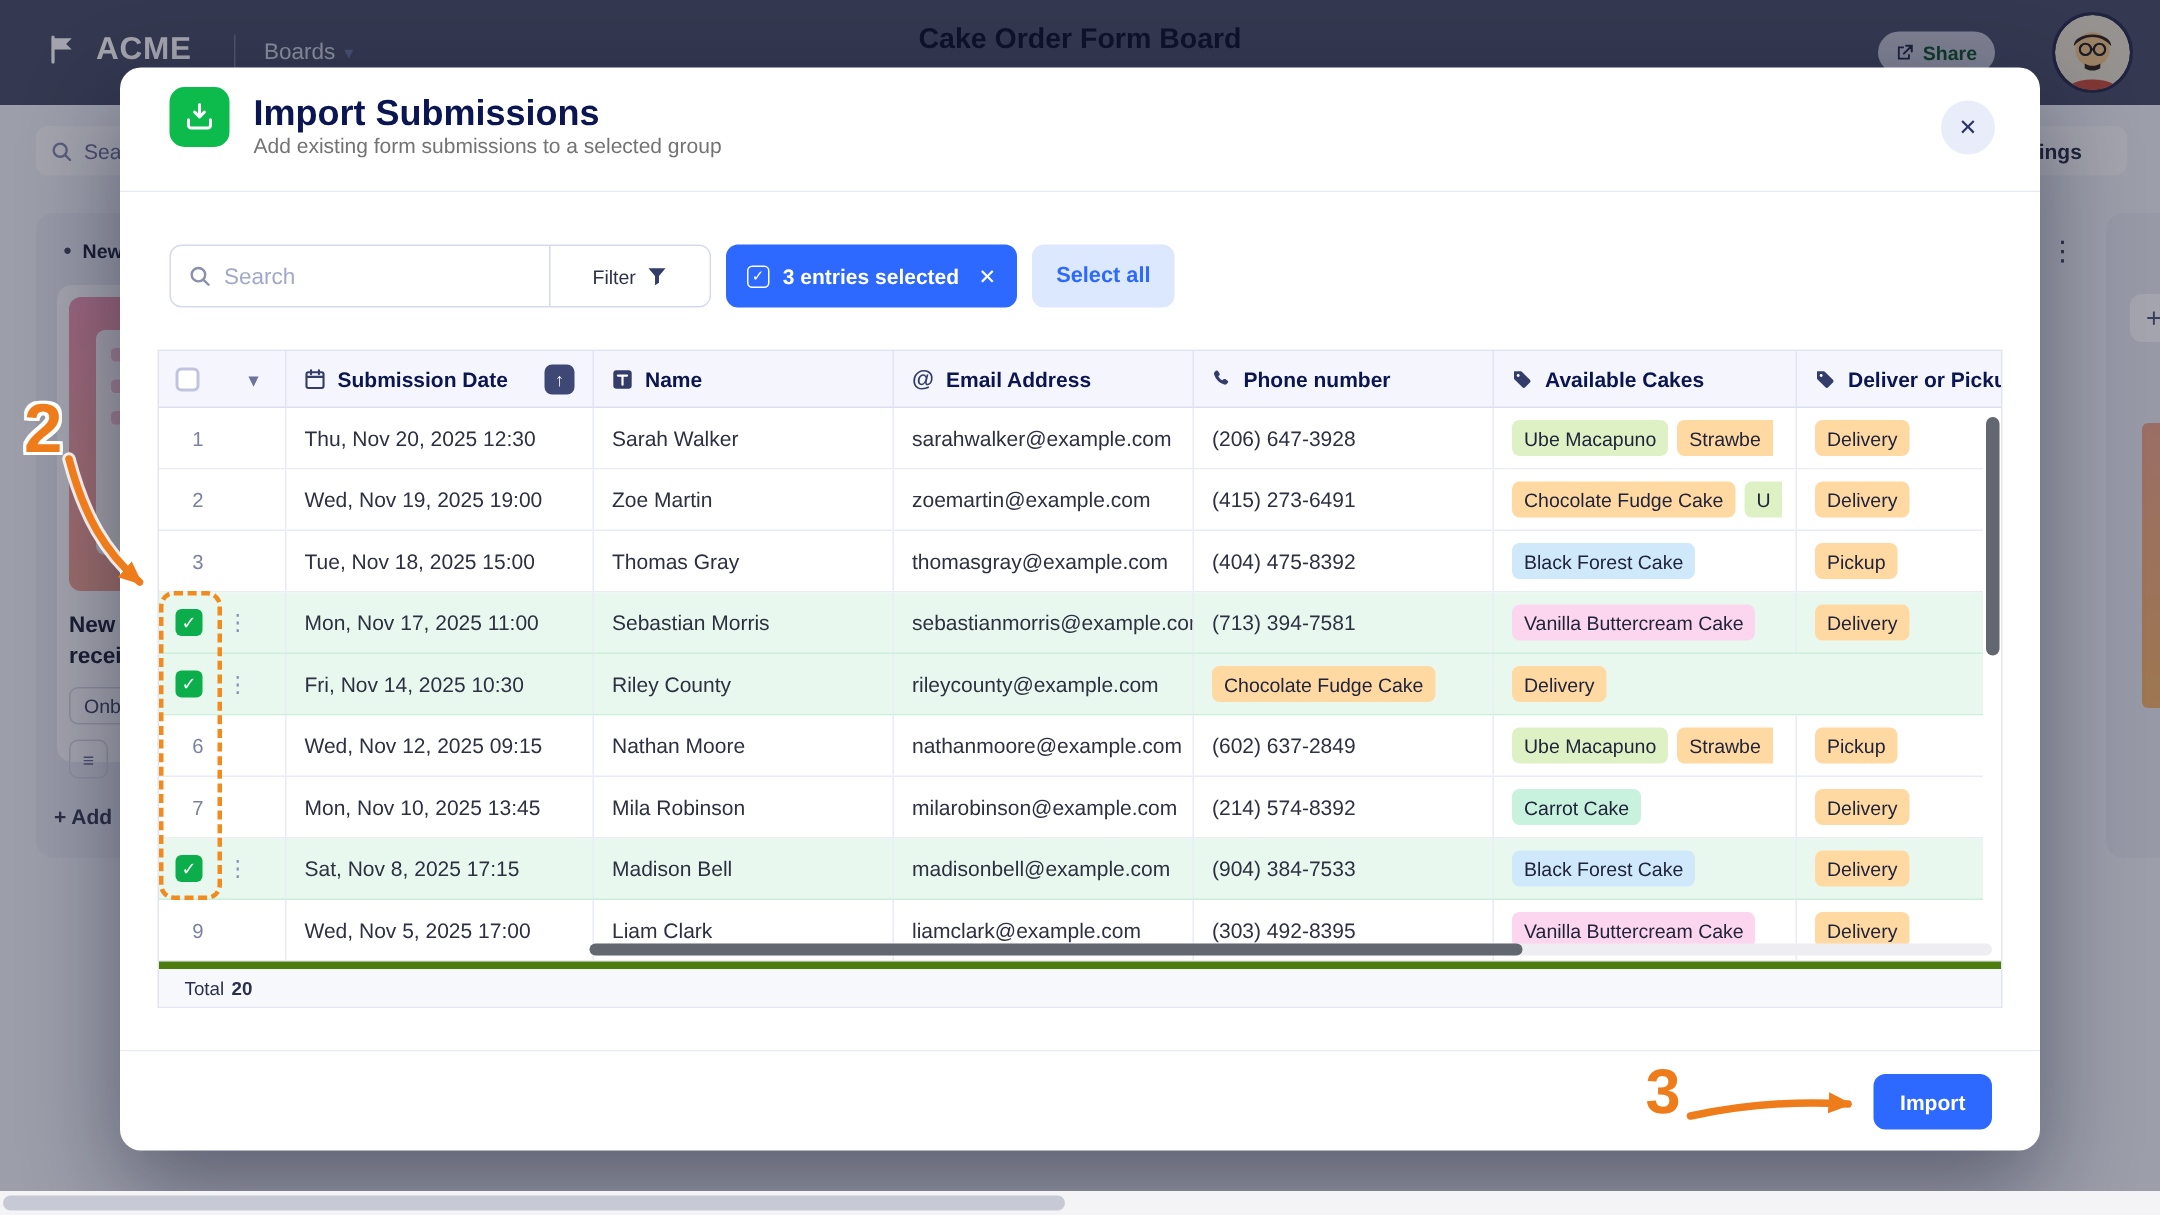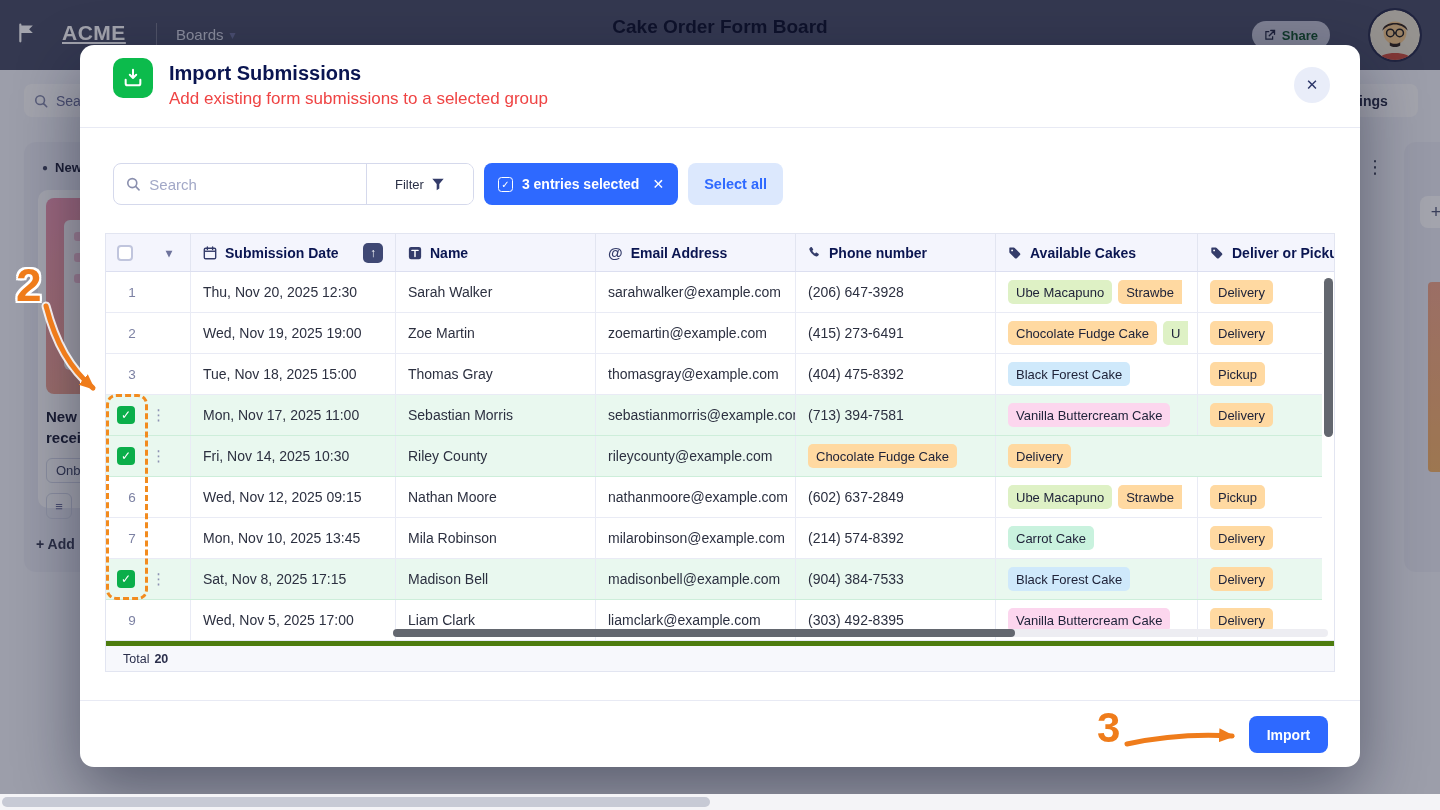--- a/index.html
+++ b/index.html
@@ -2,21 +2,21 @@
 <html><head>
 <meta charset="utf-8">
 <style>
   * { margin:0; padding:0; box-sizing:border-box; }
   html,body { margin:0; }
   body { font-family:"Liberation Sans", sans-serif; }
   .screen { position:relative; width:1440px; height:810px; overflow:hidden; background:#f4f5fb; }
 
   
   .topbar { position:absolute; top:0; left:0; width:100%; height:70px; background:#4d5269; z-index:1; }
-  .logo { position:absolute; left:17px; top:21px; display:flex; align-items:center; gap:25px; color:#fff; font-weight:700; font-size:21px; letter-spacing:.5px;text-decoration:underline; }
+  .logo { position:absolute; left:32px; top:21px; display:flex; align-items:center; gap:12px; color:#fff; font-weight:700; font-size:21px; letter-spacing:.5px; }
   .tb-div { position:absolute; left:156px; top:23px; width:1px; height:24px; background:rgba(255,255,255,.25); }
   .nav-boards { position:absolute; left:176px; top:26px; display:flex; align-items:center; gap:6px; color:#d6d8e4; font-size:15px; }
   .tb-title { position:absolute; left:0; right:0; top:16px; text-align:center; font-size:19px; font-weight:700; color:#10142e; }
   .share { position:absolute; right:110px; top:21px; height:28px; padding:0 12px; border-radius:14px; background:#c3c6d4; display:flex; align-items:center; gap:6px; font-size:13px; font-weight:600; color:#14532d; }
   .avatar { position:absolute; right:18px; top:8px; width:54px; height:54px; border-radius:50%; overflow:hidden; background:#20233c; display:flex; align-items:center; justify-content:center; border:2px solid #2c3150; }
 
   .bg-search { position:absolute; left:24px; top:84px; width:142px; height:33px; background:#fff; border-radius:8px; display:flex; align-items:center; gap:8px; padding:0 10px; color:#6e739c; font-size:14px; z-index:1; }
   .bg-settings { position:absolute; left:1332px; top:84px; width:86px; height:33px; background:#fff; border-radius:8px; display:flex; align-items:center; padding:0 10px; color:#2c3147; font-size:14px; font-weight:600; z-index:1; }
 
   .bg-col1 { position:absolute; left:24px; top:142px; width:356px; height:430px; background:#eceef5; border-radius:12px; z-index:1; }
@@ -35,22 +35,22 @@
   .bg-col3 { position:absolute; left:1404px; top:142px; width:60px; height:430px; background:#eceef5; border-radius:12px; z-index:1; }
   .bg-plus { position:absolute; left:1420px; top:196px; width:32px; height:32px; border-radius:8px; background:#fff; color:#555b7a; display:flex; align-items:center; justify-content:center; font-size:18px; z-index:1; }
   .bg-orange { position:absolute; left:1428px; top:282px; width:12px; height:190px; background:linear-gradient(#f3a98c,#f6b66a); border-radius:4px 0 0 4px; z-index:1; }
 
   .overlay { position:absolute; inset:0; background:rgba(13,17,40,.38); z-index:10; }
 
   
   .modal { position:absolute; left:80px; top:45px; width:1280px; height:722px; background:#fff; border-radius:14px; z-index:20; box-shadow:0 24px 64px rgba(10,15,40,.45); }
   .m-head { position:absolute; left:0; top:0; right:0; height:83px; border-bottom:1px solid #e8eaf4; border-radius:14px 14px 0 0; }
   .m-icon { position:absolute; left:33px; top:13px; width:40px; height:40px; border-radius:10px; background:#0cbb4c; display:flex; align-items:center; justify-content:center; }
-  .m-title { position:absolute; left:89px; top:17px; font-size:20px; font-weight:700; color:#0a1551; }
-  .m-sub { position:absolute; left:89px; top:44px; font-size:17px; color:#ef4444; }
+  .m-title { position:absolute; left:89px; top:17px; font-size:24px; font-weight:700; color:#0a1551; }
+  .m-sub { position:absolute; left:89px; top:44px; font-size:14px; color:#737373; }
   .m-close { position:absolute; right:30px; top:22px; width:36px; height:36px; border-radius:50%; background:#e9edf9; color:#2b3668; display:flex; align-items:center; justify-content:center; font-size:15px; cursor:pointer; border:0; }
 
   .m-toolbar { position:absolute; left:33px; top:118px; height:42px; display:flex; align-items:center; gap:10px; }
   .sgroup { display:flex; height:42px; border:1px solid #d5d9ec; border-radius:8px; overflow:hidden; background:#fff; }
   .sbox { display:flex; align-items:center; gap:9px; padding:0 12px; width:252px; }
   .sbox input { border:0; outline:0; font-size:15px; color:#3e4257; width:100%; font-family:inherit; background:transparent; }
   .sbox input::placeholder { color:#a2a8c7; }
   .fbtn { display:flex; align-items:center; gap:7px; padding:0 28px; border-left:1px solid #d5d9ec; font-size:13px; color:#2c3147; background:#fff; cursor:pointer; }
   .chip { display:flex; align-items:center; gap:9px; height:42px; padding:0 14px; background:#2e69ff; border-radius:8px; color:#fff; font-size:14px; font-weight:700; cursor:pointer; }
   .chip-check { width:15px; height:15px; border:1.6px solid #fff; border-radius:3.5px; display:flex; align-items:center; justify-content:center; font-size:10px; font-weight:400; }

